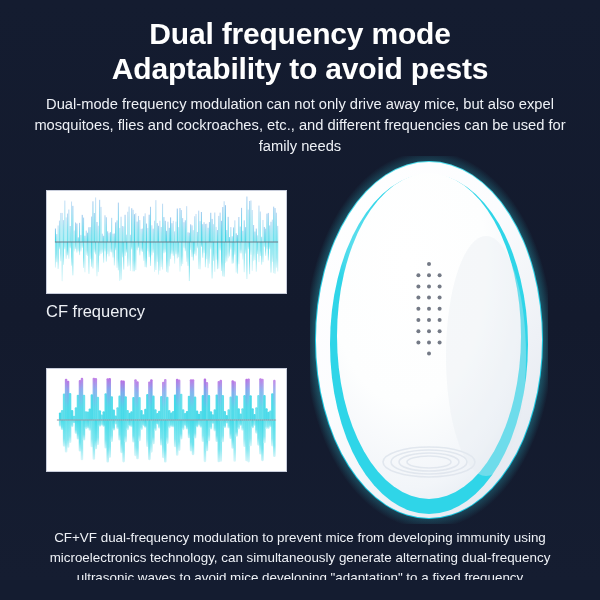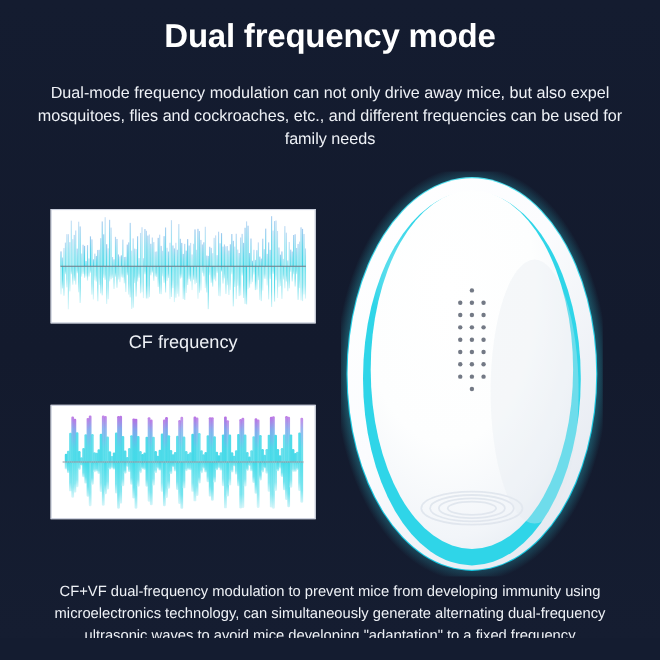--- a/index.html
+++ b/index.html
@@ -33,21 +33,21 @@
   }
   .title-line {
     color: #ffffff;
     font-weight: bold;
     font-size: 30px;
     line-height: 35px;
     letter-spacing: -0.2px;
     white-space: nowrap;
   }
   .subtitle {
-    margin-top: 24px;
+    margin-top: 8px;
     padding: 0 14px;
     color: #eef1f6;
     font-size: 14.7px;
     line-height: 21px;
     font-weight: normal;
   }
 
   
   .wave-card {
     position: absolute;
@@ -57,21 +57,20 @@
     overflow: hidden;
   }
   .wave-card svg { display: block; width: 100%; height: 100%; }
 
   #cf-card { left: 46px; top: 190px; width: 241px; height: 104px; }
   #vf-card { left: 46px; top: 368px; width: 241px; height: 104px; }
 
   .wave-label {
     position: absolute;
     width: 241px;
-    text-align: center;
     color: #eef1f6;
     font-size: 16.5px;
     line-height: 20px;
     font-weight: normal;
   }
   #cf-label { left: 46px; top: 301px; }
   #vf-label { left: 46px; top: 481px; }
 
   
   .device {
@@ -97,20 +96,21 @@
     line-height: 20px;
   }
 </style>
 </head>
 <body>
 
 <div class="page">
 
   <div class="header">
     <div class="title-line">Dual frequency mode</div>
+    <div class="title-line">Adaptability to avoid pests</div>
     <div class="subtitle">Dual-mode frequency modulation can not only drive away mice, but also expel mosquitoes, flies and cockroaches, etc., and different frequencies can be used for family needs</div>
   </div>
 
   <div class="wave-card" id="cf-card">
     <svg viewBox="0 0 241 104" preserveAspectRatio="none">
       <defs>
         <linearGradient id="cfTop" x1="0" y1="0" x2="0" y2="1">
           <stop offset="0%" stop-color="#9fc8ef"></stop>
           <stop offset="45%" stop-color="#5fd2ea"></stop>
           <stop offset="100%" stop-color="#34d6e6"></stop>

